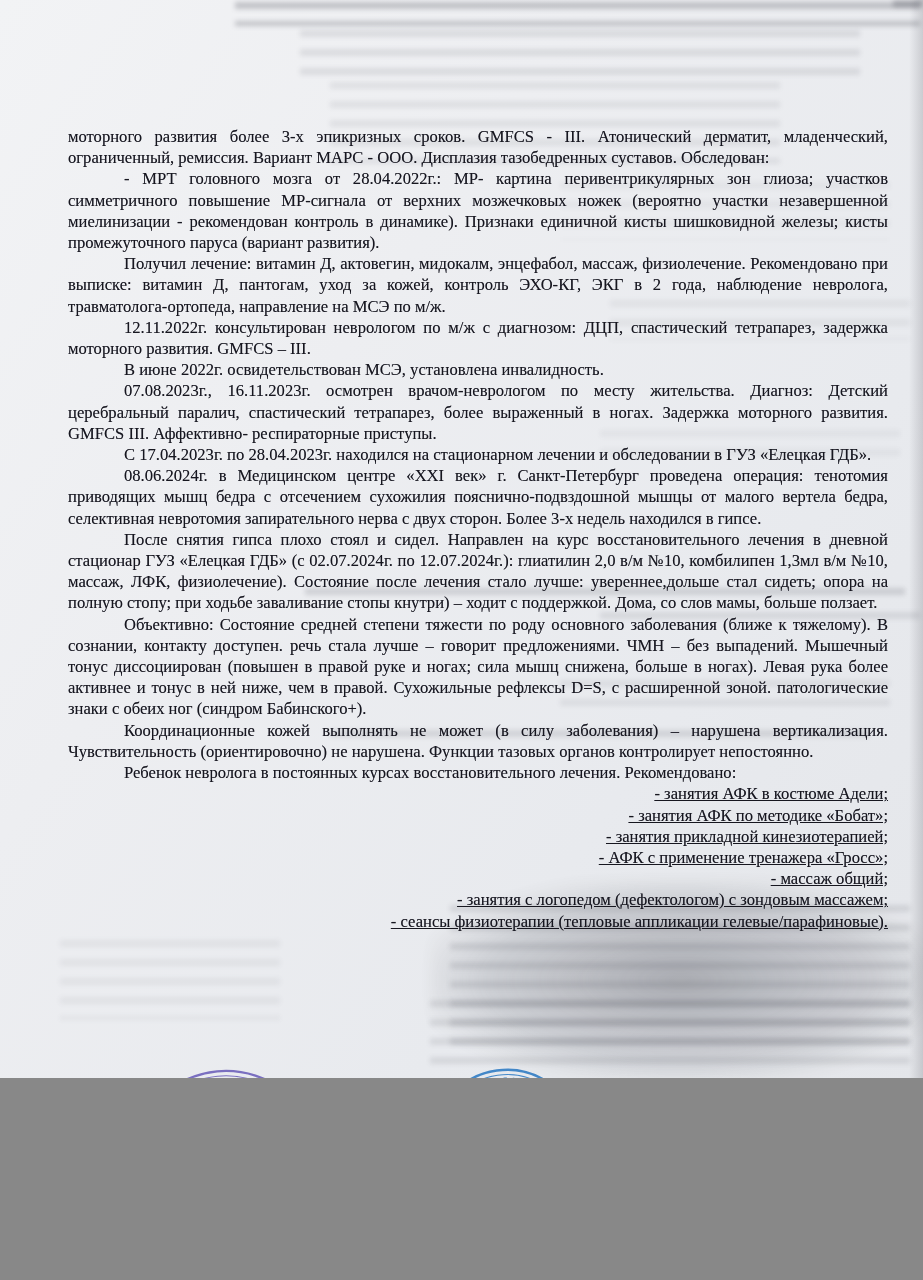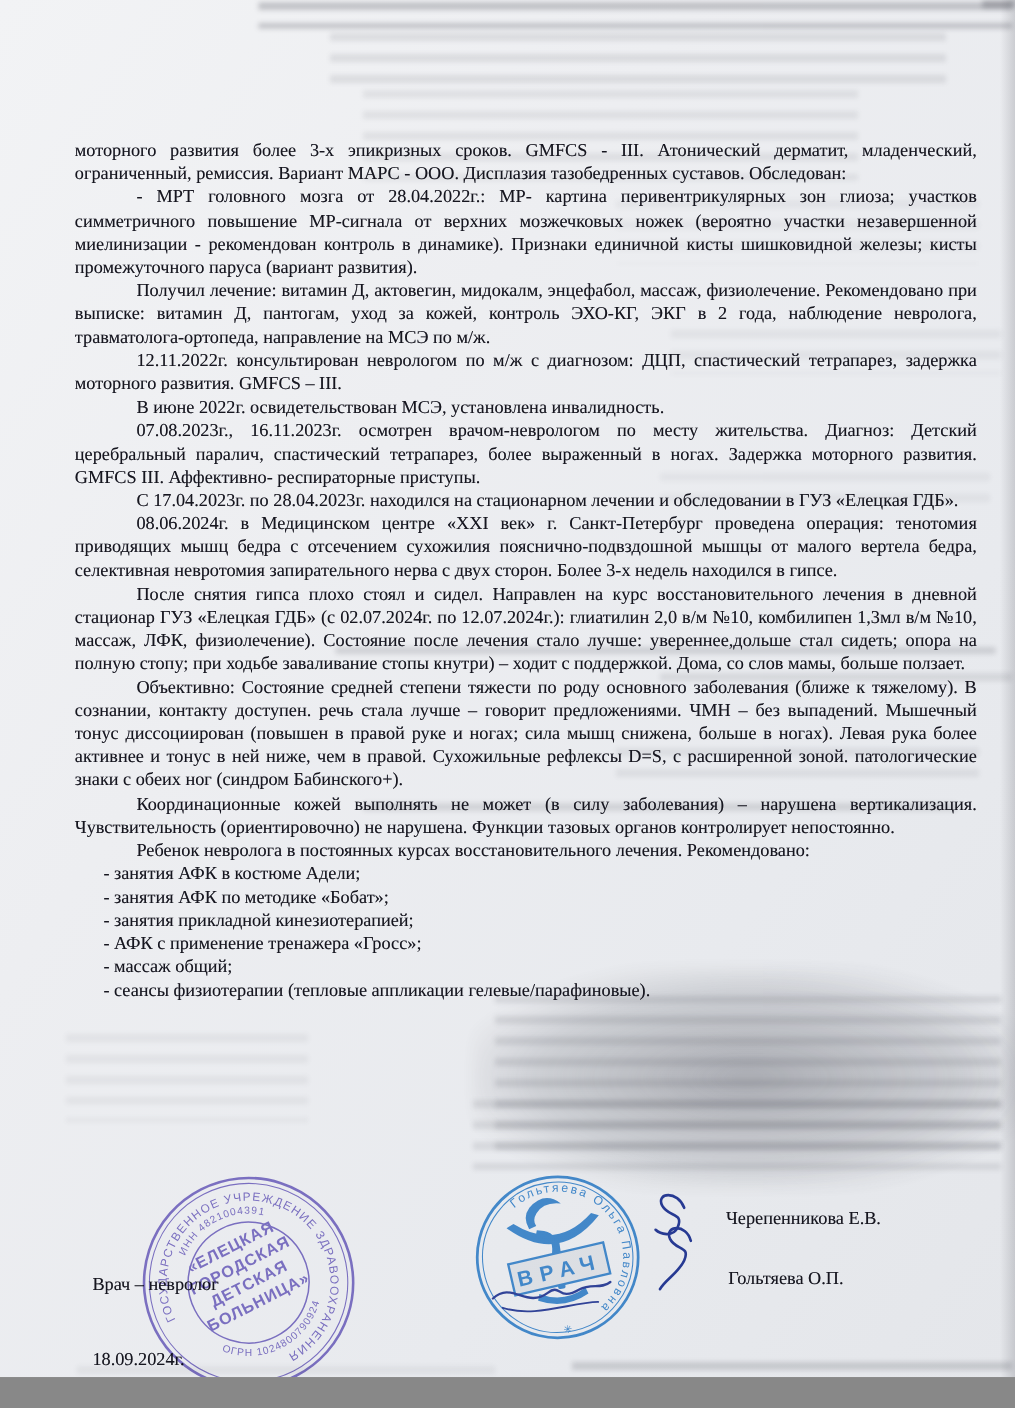--- a/index.html
+++ b/index.html
@@ -1,17 +1,17 @@
 <!DOCTYPE html>
 <html lang="ru"><head>
 <meta charset="utf-8">
 <style>
   html,body { margin:0; padding:0; background:#888; }
   .page {
-    position:relative; width:923px; height:1252px; overflow:hidden;
+    position:relative; width:923px; height:1078px; overflow:hidden;
     background: linear-gradient(125deg, #f2f3f5 0%, #edeef1 35%, #e8eaee 70%, #e4e6ea 100%);
     font-family:"Liberation Serif", serif; color:#1c1c26;
   }
   .page::after{ 
     content:""; position:absolute; top:0; right:0; width:14px; height:100%;
     background:linear-gradient(to right, rgba(0,0,0,0), rgba(60,60,70,.18)); pointer-events:none;
   }
   
   .smudge{
     position:absolute; filter:blur(2.6px); pointer-events:none;
@@ -22,21 +22,21 @@
     position:absolute; filter:blur(6px); pointer-events:none;
     background:radial-gradient(ellipse at center, rgba(80,82,92,.5) 0%, rgba(80,82,92,.22) 55%, rgba(80,82,92,0) 78%);
   }
   .textcol{
     position:absolute; left:68px; top:126px; width:820px;
     font-size:16.6px; line-height:21.2px; text-align:justify;
     color:#16161f; text-shadow:0 0 .5px rgba(25,25,40,.45);
   }
   .textcol p{ margin:0; }
   .ind{ text-indent:56px; }
-  .rec{ text-indent:26px; text-align:left; }
+  .rec{ text-indent:26px; text-align:right;text-decoration:underline; }
   .sig{ position:absolute; font-size:16.6px; color:#16161f; text-shadow:0 0 .5px rgba(25,25,40,.45); white-space:nowrap; }
   .stamp{ position:absolute; mix-blend-mode:multiply; pointer-events:none; }
   .st-purple{ color:#7465c6; }
   .st-blue{ color:#3f8ed6; }
   .stamp svg text, .stamp svg textPath{ font-family:"Liberation Sans", sans-serif; }
   .ink{ position:absolute; mix-blend-mode:multiply; pointer-events:none; }
 </style>
 </head>
 <body>
 
@@ -71,20 +71,21 @@
     <p class="ind">08.06.2024г. в Медицинском центре «XXI век» г. Санкт-Петербург  проведена операция: тенотомия приводящих мышц бедра с отсечением сухожилия пояснично-подвздошной мышцы от малого вертела бедра, селективная невротомия запирательного нерва с двух сторон. Более 3-х недель находился в гипсе.</p>
     <p class="ind">После снятия гипса плохо стоял и сидел. Направлен на курс восстановительного лечения в дневной стационар ГУЗ «Елецкая ГДБ» (с 02.07.2024г. по 12.07.2024г.): глиатилин 2,0 в/м №10, комбилипен 1,3мл в/м №10, массаж, ЛФК, физиолечение). Состояние после лечения стало лучше: увереннее,дольше стал сидеть; опора на полную стопу; при ходьбе заваливание стопы кнутри) – ходит с поддержкой. Дома, со слов мамы, больше ползает.</p>
     <p class="ind">Объективно: Состояние средней степени тяжести по роду основного заболевания (ближе к тяжелому). В сознании, контакту доступен. речь стала лучше – говорит предложениями. ЧМН – без выпадений. Мышечный тонус диссоциирован (повышен в правой руке и ногах; сила мышц снижена, больше в ногах). Левая рука более активнее и тонус в ней ниже, чем в правой. Сухожильные рефлексы D=S, с расширенной зоной. патологические знаки с обеих ног (синдром Бабинского+).</p>
     <p class="ind">Координационные кожей выполнять не может (в силу заболевания) – нарушена вертикализация. Чувствительность (ориентировочно) не нарушена. Функции тазовых органов контролирует непостоянно.</p>
     <p class="ind">Ребенок невролога в постоянных курсах восстановительного лечения. Рекомендовано:</p>
     <p class="rec">- занятия АФК в костюме Адели;</p>
     <p class="rec">- занятия АФК по методике «Бобат»;</p>
     <p class="rec">- занятия прикладной кинезиотерапией;</p>
     <p class="rec">- АФК  с применение тренажера «Гросс»;</p>
     <p class="rec">- массаж общий;</p>
+    <p class="rec">- занятия с логопедом (дефектологом) с зондовым массажем;</p>
     <p class="rec">- сеансы физиотерапии (тепловые аппликации гелевые/парафиновые).</p>
   </div>
 
   <div class="sig" style="left:660px; top:1098px;">Черепенникова Е.В.</div>
   <div class="sig" style="left:84px; top:1158px;">Врач – невролог</div>
   <div class="sig" style="left:662px; top:1152px;">Гольтяева О.П.</div>
   <div class="sig" style="left:84px; top:1186px;margin-top:40px;">18.09.2024г.</div>
 
   <div class="stamp st-purple" style="left:128px; top:1068px; width:196px; height:196px; transform:rotate(-27deg); opacity:.88;">
     <svg viewBox="0 0 200 200" width="196" height="196">

